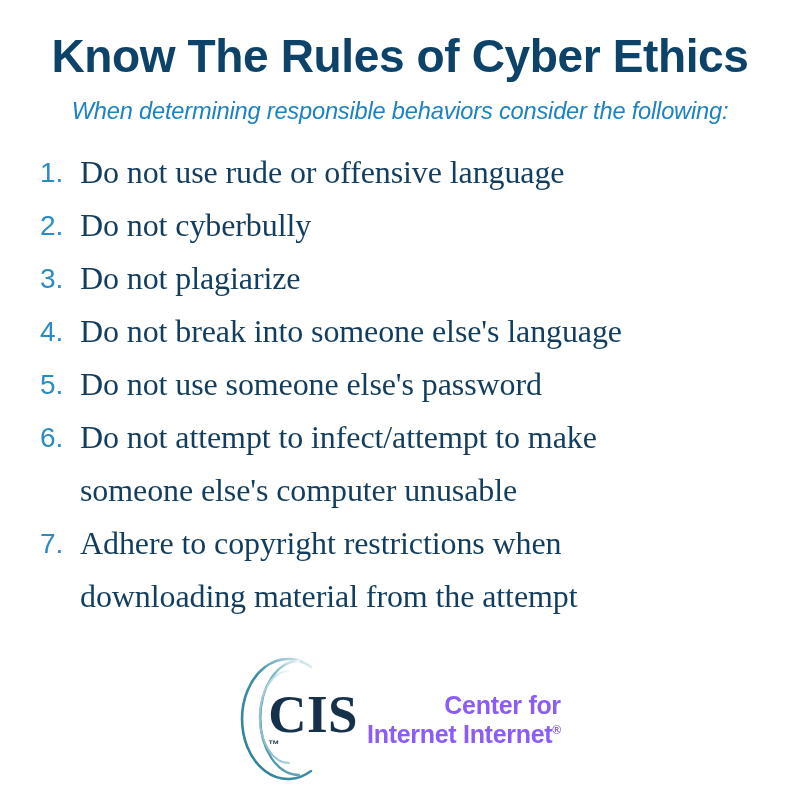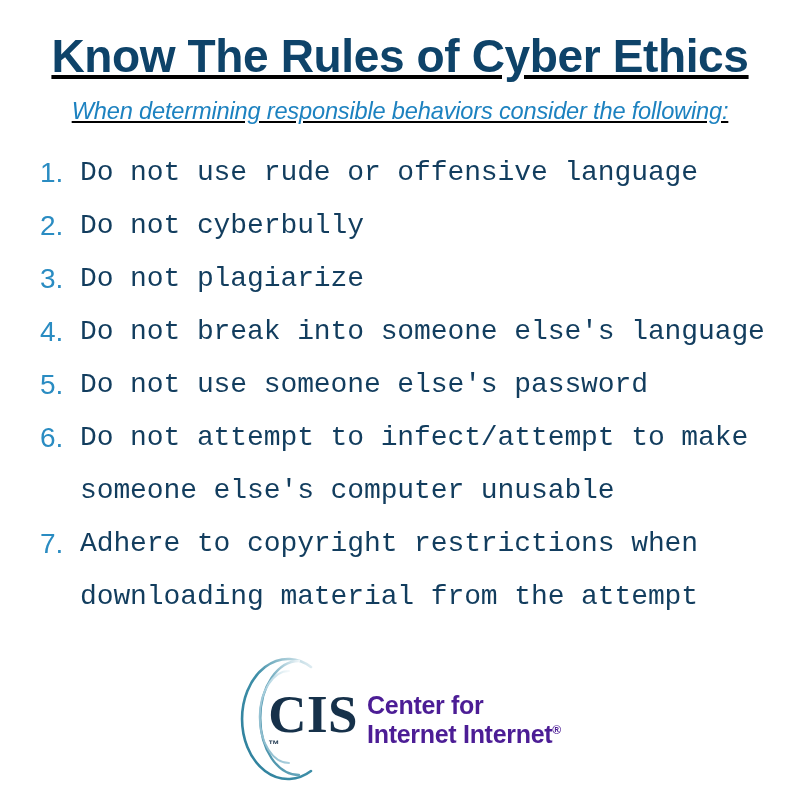--- a/index.html
+++ b/index.html
@@ -17,21 +17,20 @@
     position: relative;
     width: 800px;
     height: 800px;
     background: #ffffff;
     box-sizing: border-box;
   }
 
   
   .heading-block {
     padding-top: 28px;
-    text-decoration: underline;
   }
   .poster-title {
     margin: 0;
     text-align: center;
     color: #0e4369;
     font-family: "Liberation Sans", sans-serif;
     font-weight: bold;
     font-size: 47px;
     line-height: 56px;
     letter-spacing: -0.4px;
@@ -75,24 +74,24 @@
     line-height: 53px;
     font-weight: normal;
     text-align: left;
     font-family: "Liberation Sans", sans-serif;
   }
   .rule-text-wrap {
     flex: 1 1 auto;
   }
   .rule-line {
     color: #123d5e;
-    font-size: 28px;
+    font-size: 32px;
     line-height: 53px;
     font-weight: normal;
-    font-family: Liberation Mono, monospace;
+    font-family: Liberation Serif, serif;
     letter-spacing: -0.1px;
     white-space: nowrap;
     text-align: right;
   }
 
   
   .logo-area {
     position: absolute;
     left: 0;
     top: 650px;
@@ -135,27 +134,28 @@
     font-size: 11px;
     font-weight: bold;
     line-height: 11px;
     margin-left: 3px;
     position: relative;
     top: -2px;
     color: #16314a;
   }
   .logo-words {
     margin-left: 12px;
-    color: #4c1d95;
+    color: #8b5cf6;
     font-family: "Liberation Sans", sans-serif;
     font-weight: bold;
     font-size: 25px;
     line-height: 29px;
     letter-spacing: -0.3px;
     z-index: 2;
+    text-align: right;
   }
   .logo-words .reg {
     font-size: 12px;
     vertical-align: super;
     line-height: 12px;
   }
 </style>
 </head>
 <body>
 

